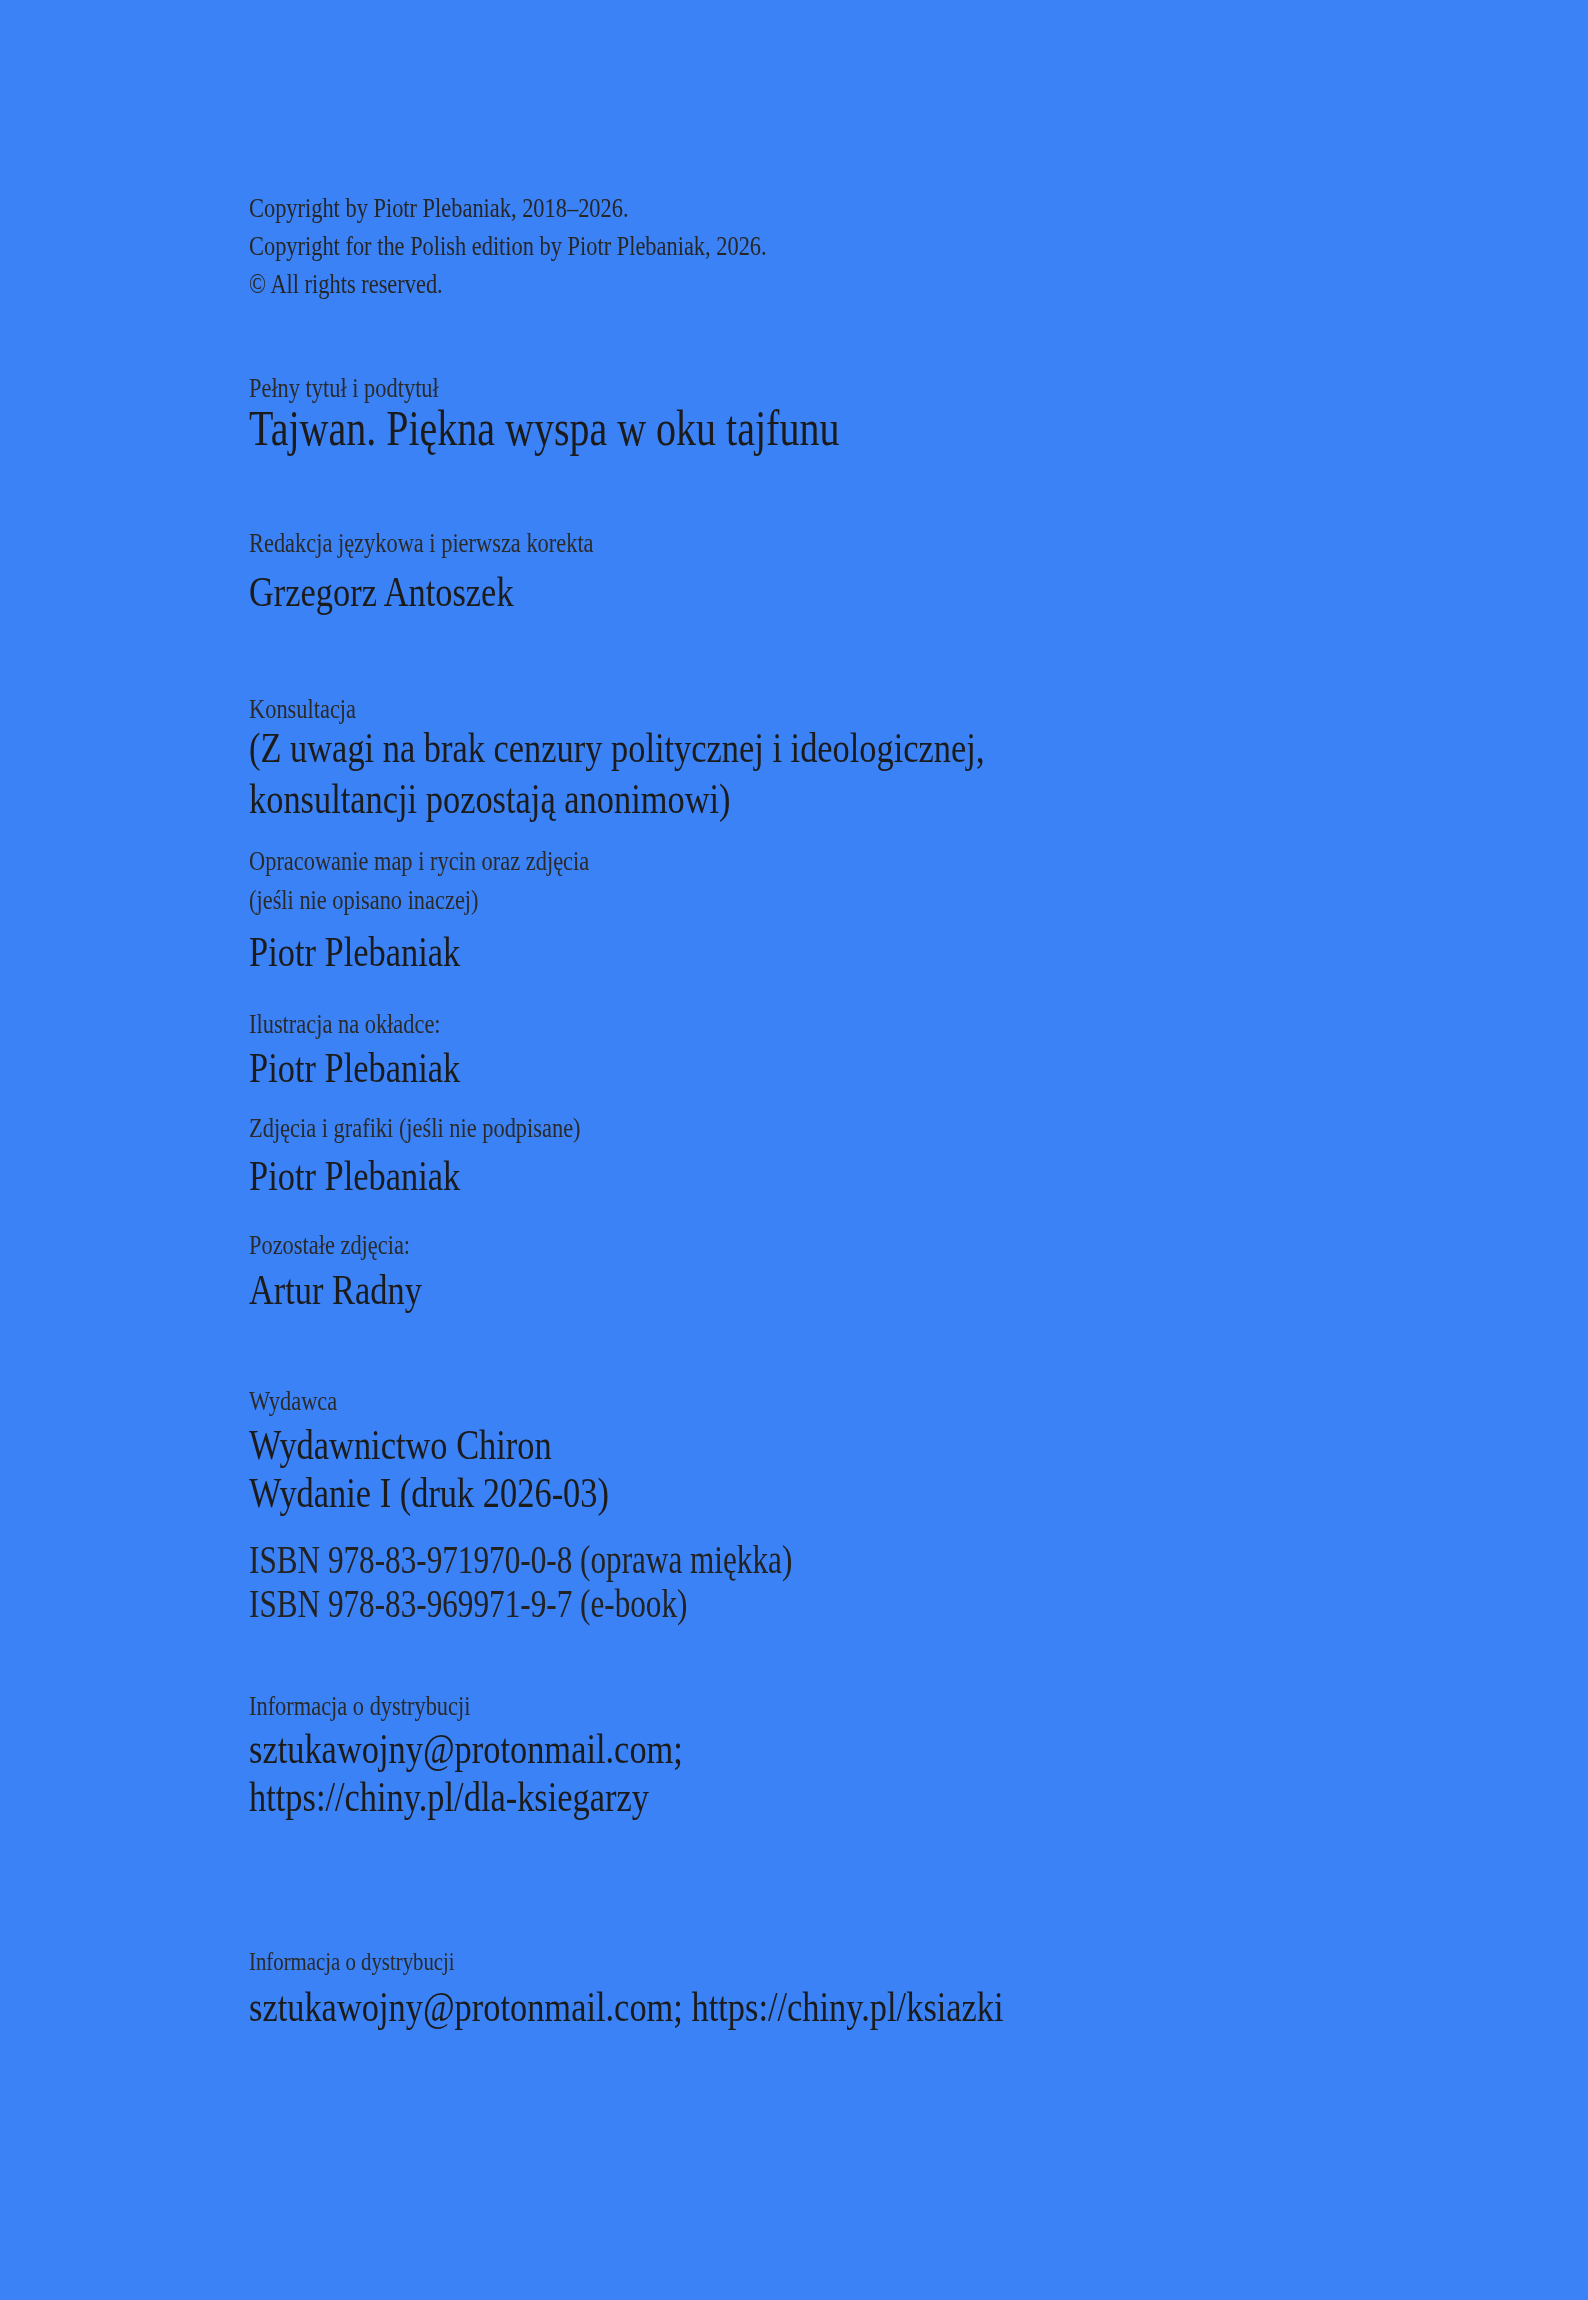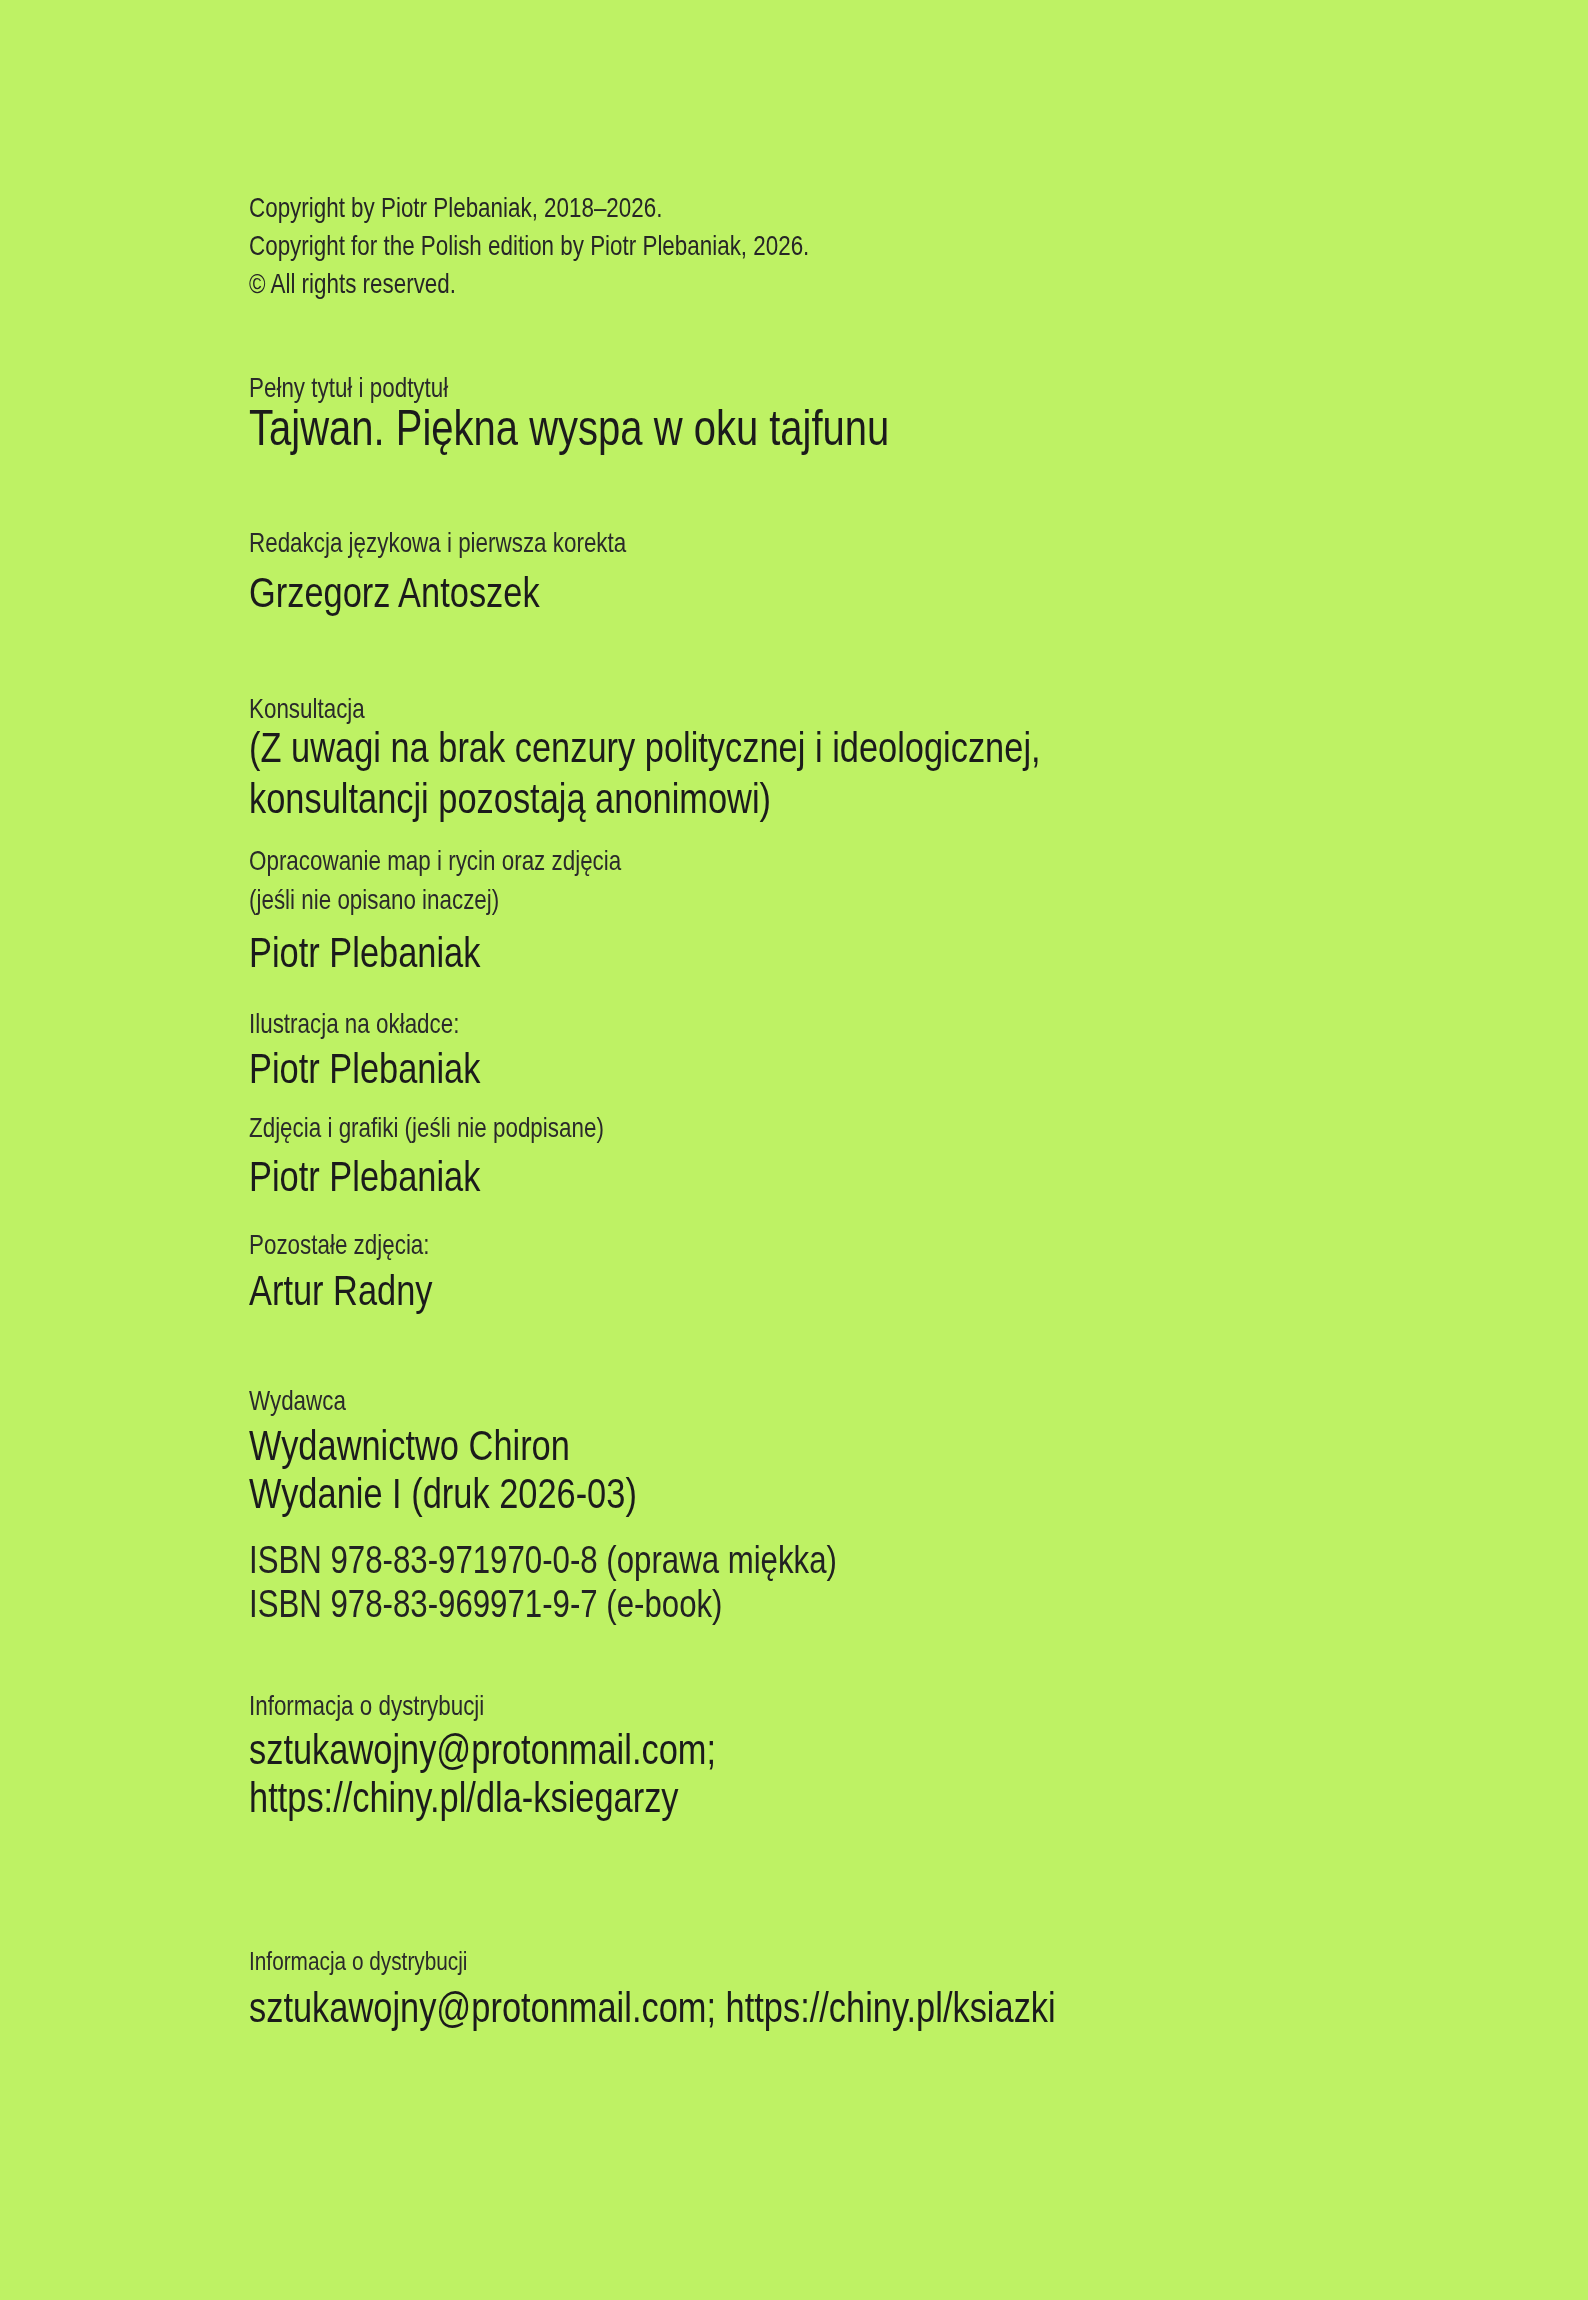--- a/index.html
+++ b/index.html
@@ -4,23 +4,23 @@
 <style>
   html, body {
     margin: 0;
     padding: 0;
     background: #ffffff;
   }
   #page {
     position: relative;
     width: 1589px;
     height: 2300px;
-    background: #bef264;
+    background: #3b82f6;
     overflow: hidden;
-    font-family: Liberation Sans, sans-serif;
+    font-family: Liberation Serif, serif;
     color: #1c1c1c;
   }
   .blk {
     position: absolute;
     left: 249px;
     white-space: nowrap;
     transform: scaleX(0.8);
     transform-origin: 0 0;
     font-weight: 400;
   }

